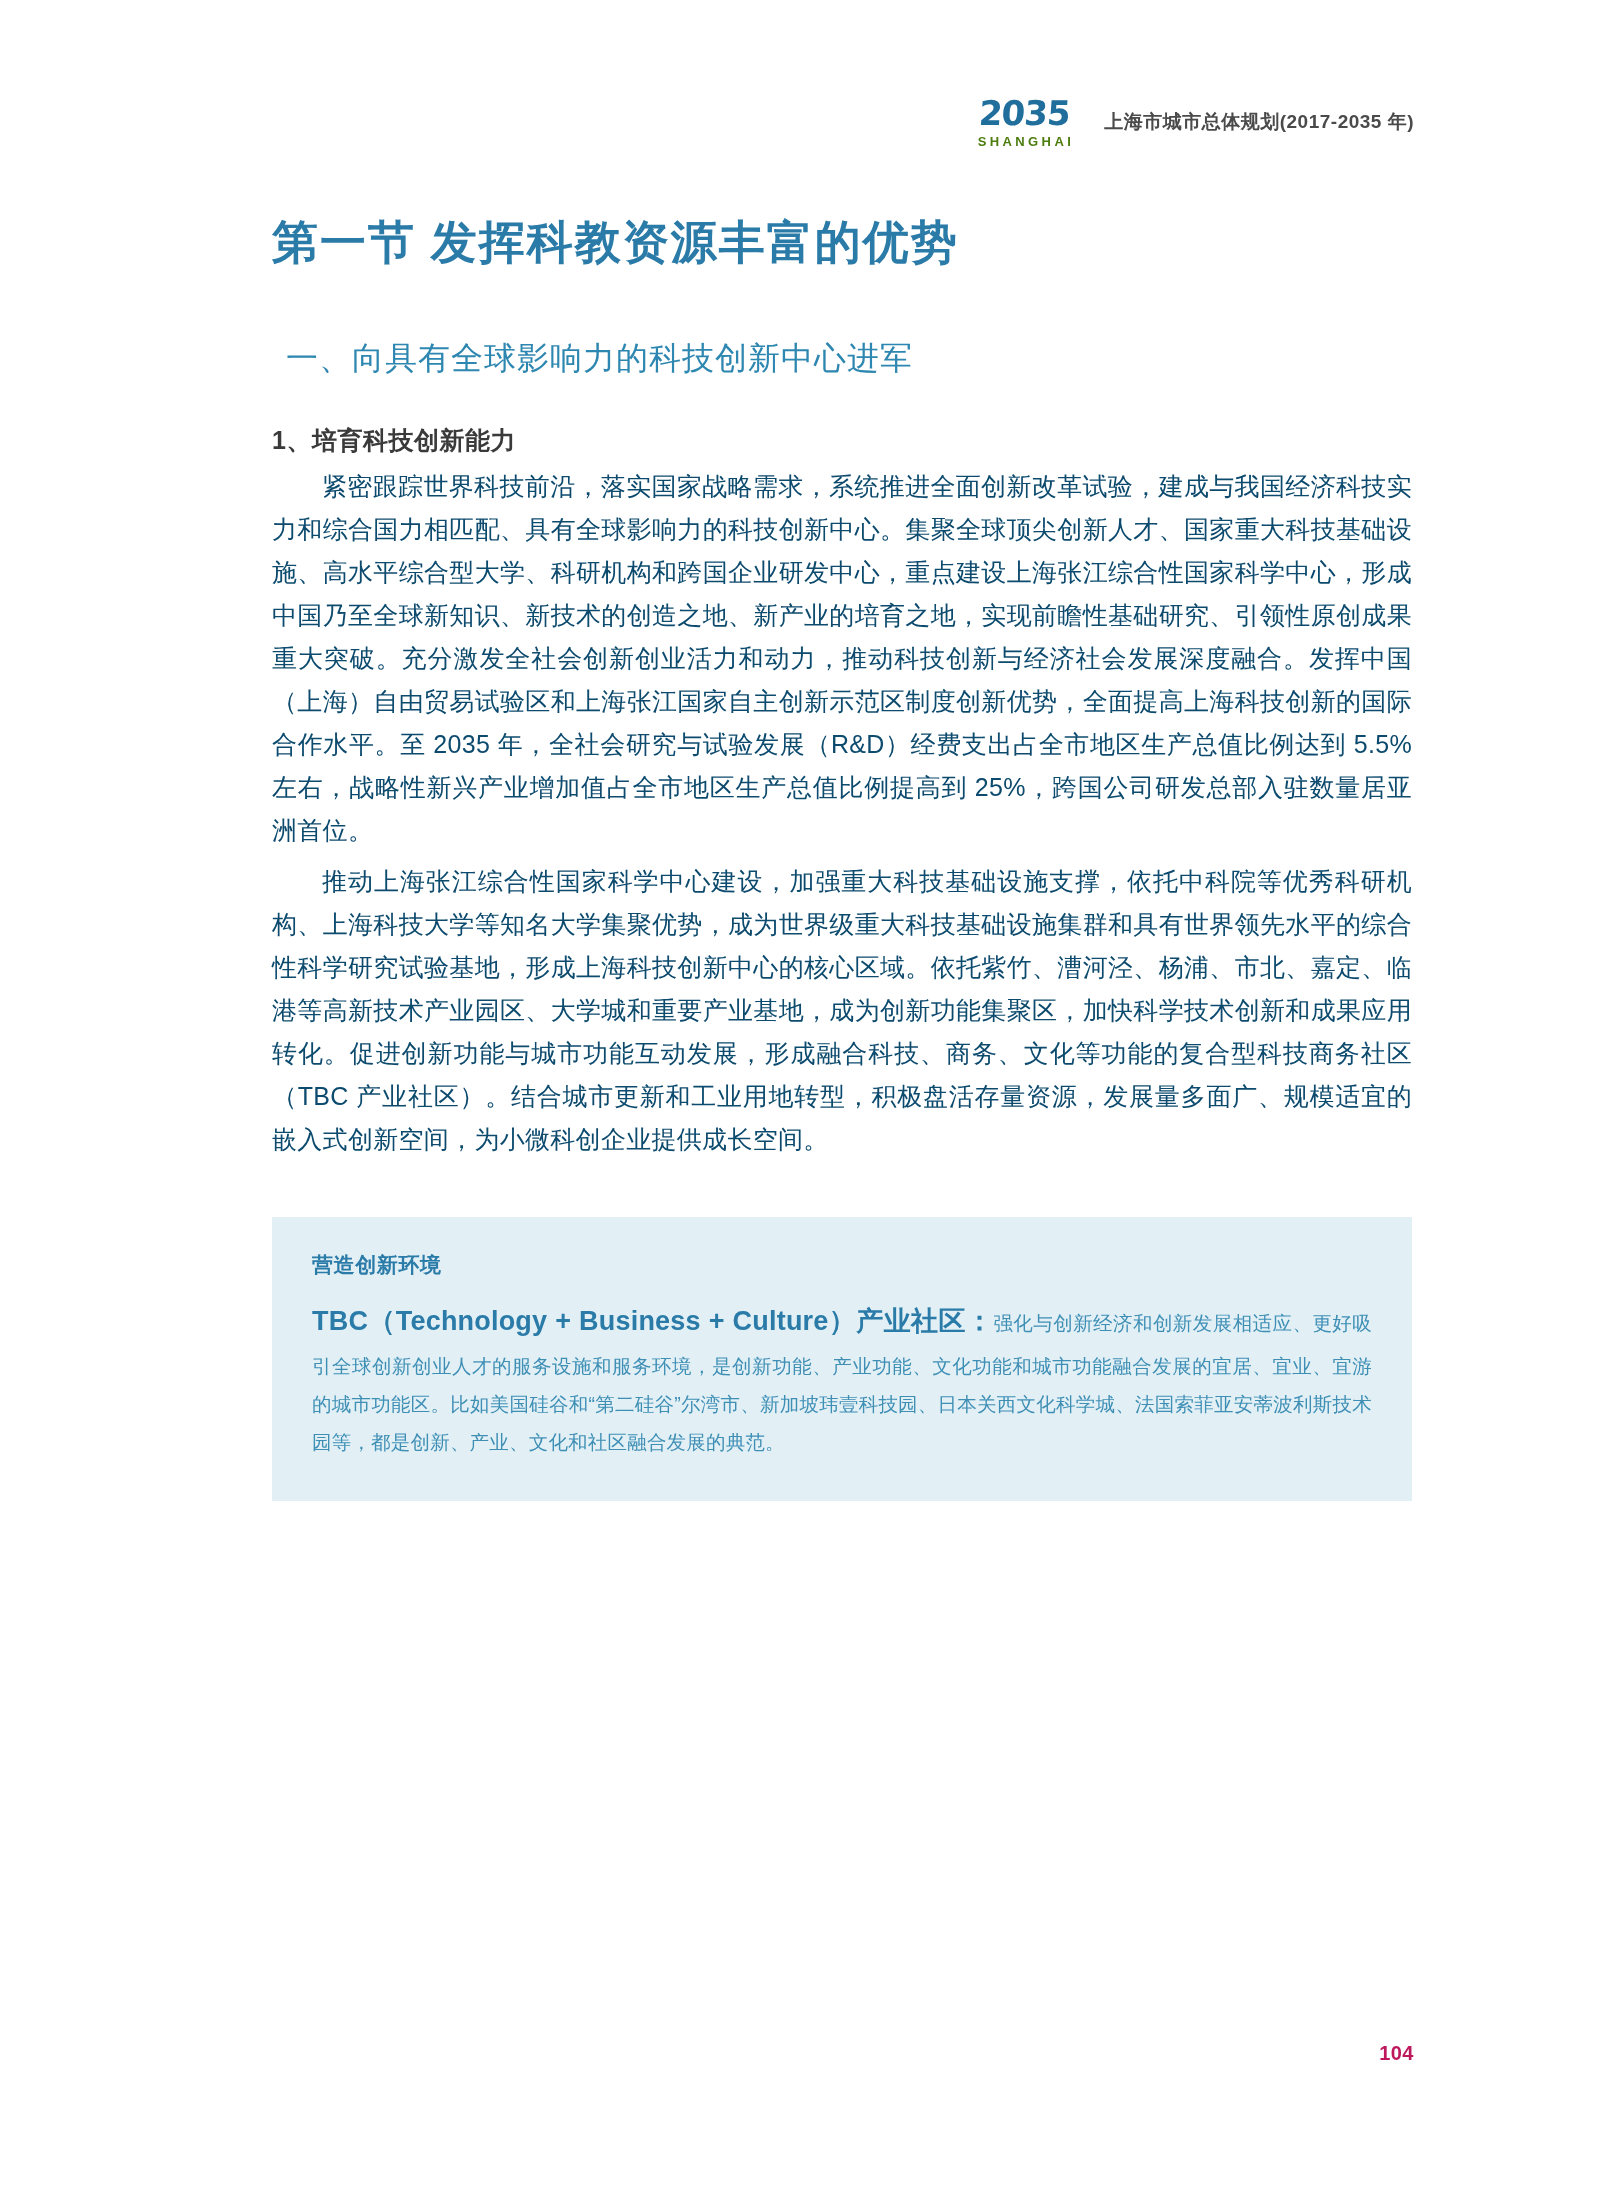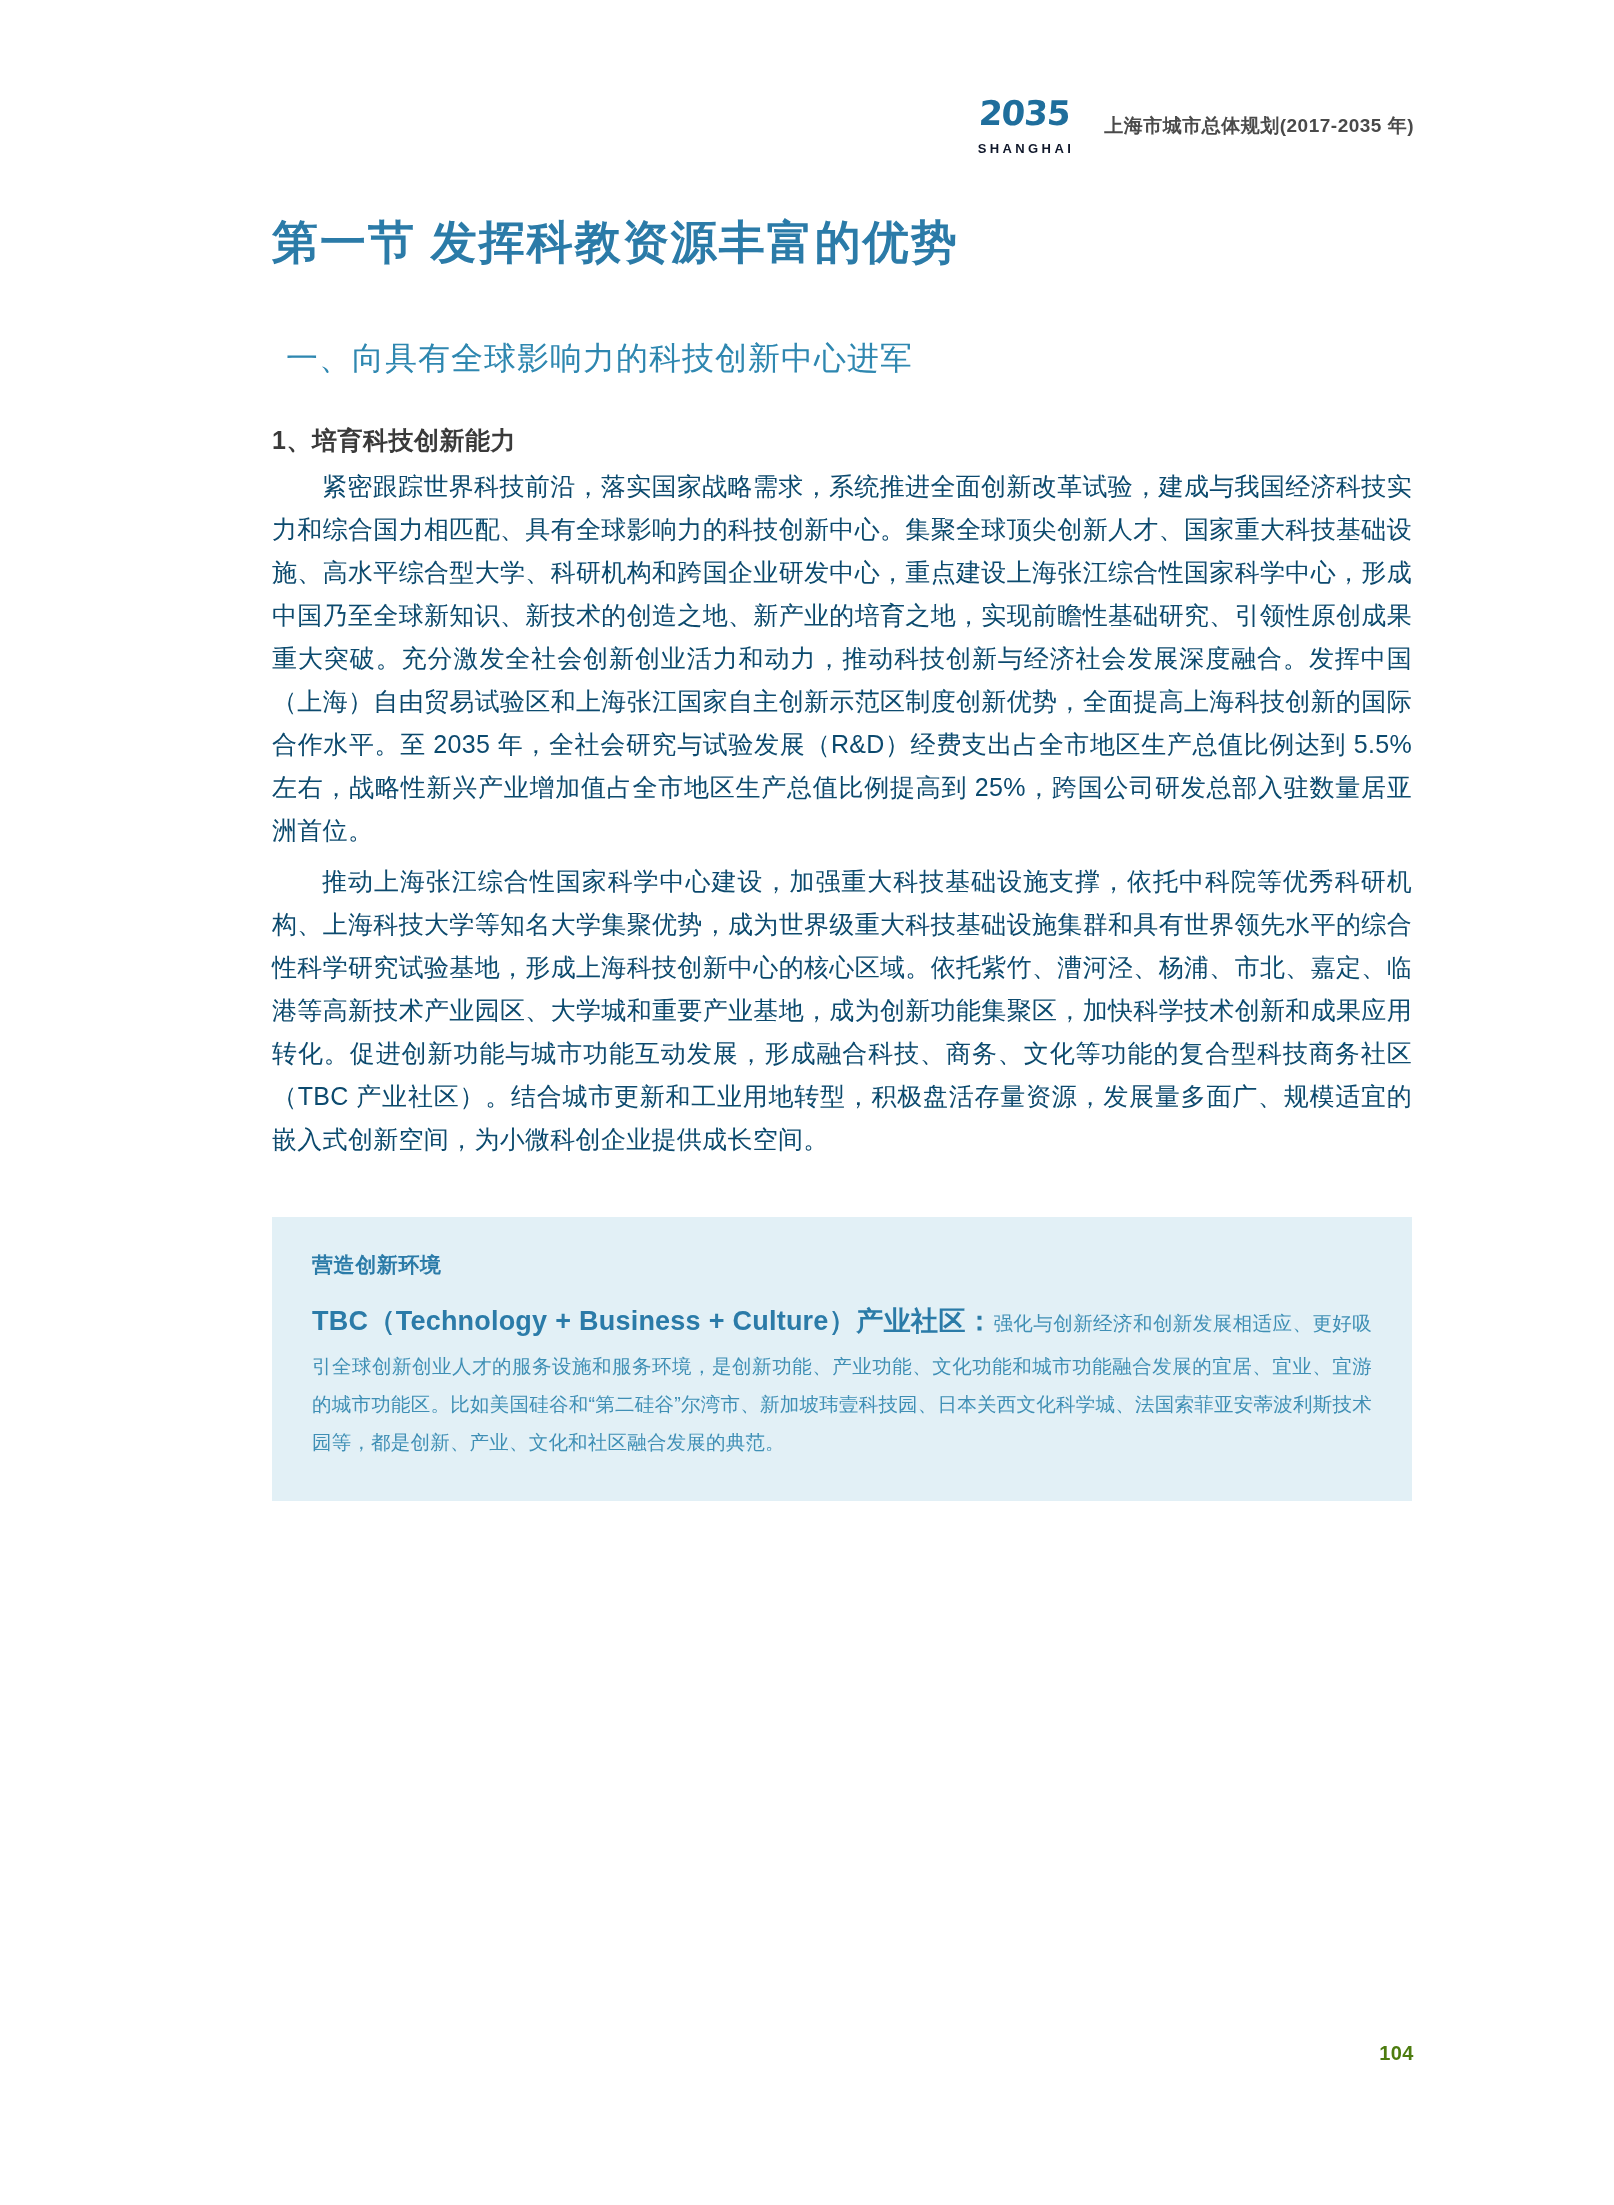--- a/index.html
+++ b/index.html
@@ -40,23 +40,23 @@
     font-size: 34px;
     font-weight: bold;
     color: #1f6e9c;
     letter-spacing: -1px;
     transform: skewX(-4deg);
   }
   .logo-shanghai {
     font-family: "Liberation Sans", sans-serif;
     font-size: 13px;
     font-weight: bold;
-    color: #0f172a;
+    color: #4d7c0f;
     letter-spacing: 3.4px;
-    margin-top: 12px;
+    margin-top: 5px;
     padding-left: 3px;
   }
   .header-title {
     font-size: 19px;
     font-weight: bold;
     color: #4a4a4a;
     letter-spacing: 0.5px;
     white-space: nowrap;
   }
 
@@ -133,21 +133,21 @@
     color: #2b7ba8;
   }
 
   
   .page-number {
     position: absolute;
     right: 200px;
     bottom: 140px;
     font-size: 20px;
     font-weight: bold;
-    color: #4d7c0f;
+    color: #be185d;
     letter-spacing: 0.5px;
   }
 </style>
 </head>
 <body>
 
 <div class="page">
 
   <div class="page-header">
     <div class="logo-block">

